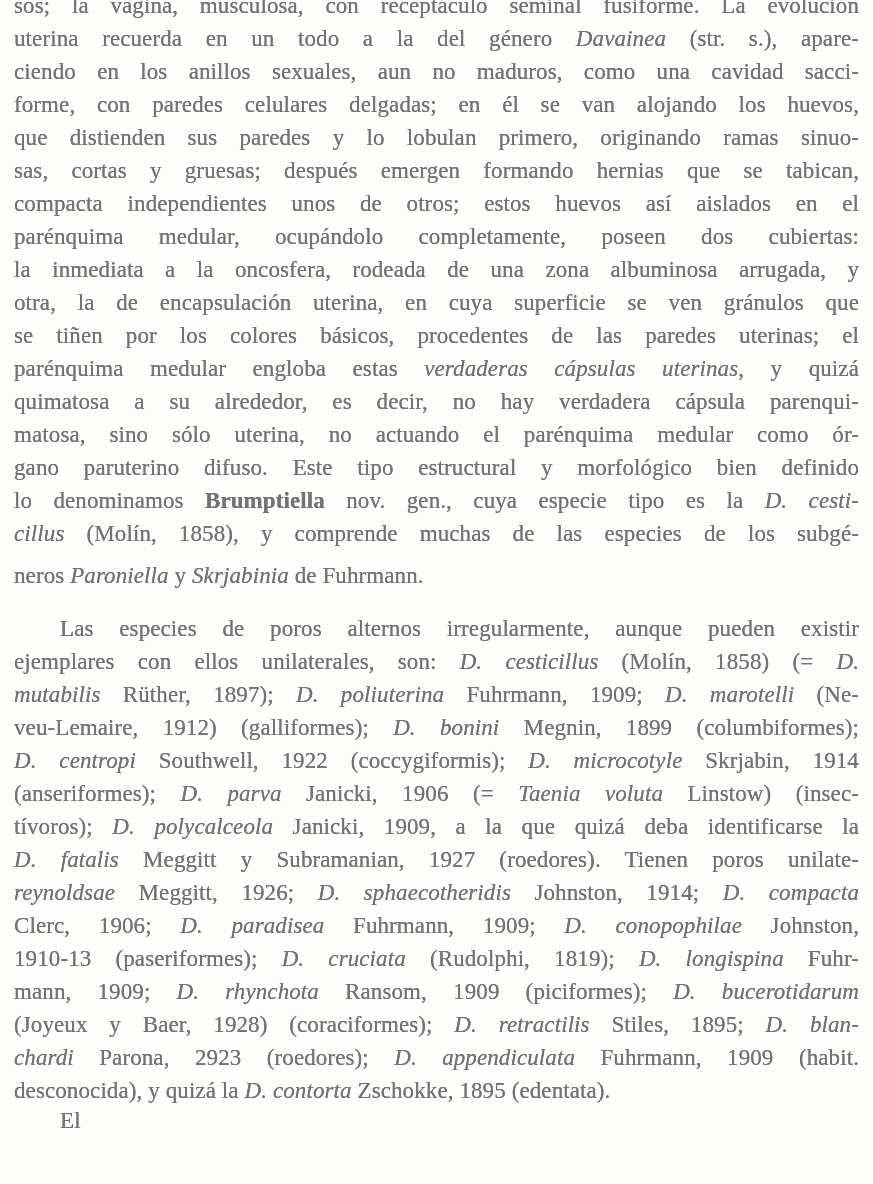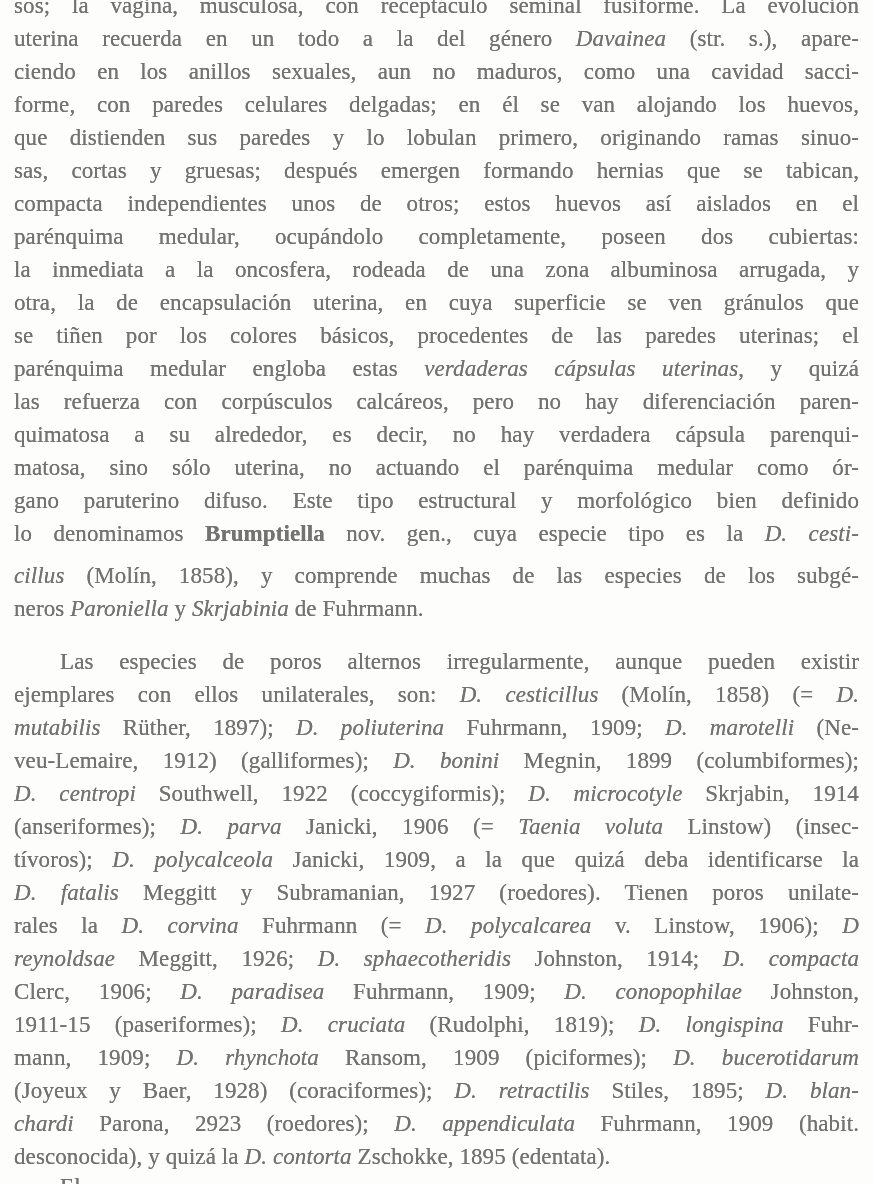--- a/index.html
+++ b/index.html
@@ -56,41 +56,39 @@
         <div class="line"><span class="rm">ciendo en los anillos sexuales, aun no maduros, como una cavidad sacci-</span></div>
         <div class="line"><span class="rm">forme, con paredes celulares delgadas; en él se van alojando los huevos,</span></div>
         <div class="line"><span class="rm">que distienden sus paredes y lo lobulan primero, originando ramas sinuo-</span></div>
         <div class="line"><span class="rm">sas, cortas y gruesas; después emergen formando hernias que se tabican,</span></div>
         <div class="line"><span class="rm">compacta independientes unos de otros; estos huevos así aislados en el</span></div>
         <div class="line"><span class="rm">parénquima medular, ocupándolo completamente, poseen dos cubiertas:</span></div>
         <div class="line"><span class="rm">la inmediata a la oncosfera, rodeada de una zona albuminosa arrugada, y</span></div>
         <div class="line"><span class="rm">otra, la de encapsulación uterina, en cuya superficie se ven gránulos que</span></div>
         <div class="line"><span class="rm">se tiñen por los colores básicos, procedentes de las paredes uterinas; el</span></div>
         <div class="line"><span class="rm">parénquima medular engloba estas </span><span class="it">verdaderas cápsulas uterinas</span><span class="rm">, y quizá</span></div>
-        <div class="line"><span class="rm">las refuerza con corpúsculos calcáreos, pero no hay diferenciación paren-</span></div>
         <div class="line"><span class="rm">quimatosa a su alrededor, es decir, no hay verdadera cápsula parenqui-</span></div>
         <div class="line"><span class="rm">matosa, sino sólo uterina, no actuando el parénquima medular como ór-</span></div>
         <div class="line"><span class="rm">gano paruterino difuso. Este tipo estructural y morfológico bien definido</span></div>
         <div class="line"><span class="rm">lo denominamos </span><span class="bd">Brumptiella</span><span class="rm"> nov. gen., cuya especie tipo es la </span><span class="it">D. cesti-</span></div>
         <div class="line"><span class="it">cillus</span><span class="rm"> (Molín, 1858), y comprende muchas de las especies de los subgé-</span></div>
         <div class="line no-just"><span class="rm">neros </span><span class="it">Paroniella</span><span class="rm"> y </span><span class="it">Skrjabinia</span><span class="rm"> de Fuhrmann.</span></div>
       </div>
       <div class="paragraph">
         <div class="line indent"><span class="rm">Las especies de poros alternos irregularmente, aunque pueden existir</span></div>
         <div class="line"><span class="rm">ejemplares con ellos unilaterales, son: </span><span class="it">D. cesticillus</span><span class="rm"> (Molín, 1858) (= </span><span class="it">D.</span></div>
         <div class="line"><span class="it">mutabilis</span><span class="rm"> Rüther, 1897); </span><span class="it">D. poliuterina</span><span class="rm"> Fuhrmann, 1909; </span><span class="it">D. marotelli</span><span class="rm"> (Ne-</span></div>
         <div class="line"><span class="rm">veu-Lemaire, 1912) (galliformes); </span><span class="it">D. bonini</span><span class="rm"> Megnin, 1899 (columbiformes);</span></div>
         <div class="line"><span class="it">D. centropi</span><span class="rm"> Southwell, 1922 (coccygiformis); </span><span class="it">D. microcotyle</span><span class="rm"> Skrjabin, 1914</span></div>
         <div class="line"><span class="rm">(anseriformes); </span><span class="it">D. parva</span><span class="rm"> Janicki, 1906 (= </span><span class="it">Taenia voluta</span><span class="rm"> Linstow) (insec-</span></div>
         <div class="line"><span class="rm">tívoros); </span><span class="it">D. polycalceola</span><span class="rm"> Janicki, 1909, a la que quizá deba identificarse la</span></div>
         <div class="line"><span class="it">D. fatalis</span><span class="rm"> Meggitt y Subramanian, 1927 (roedores). Tienen poros unilate-</span></div>
-        <div class="line"><span class="rm">rales la </span><span class="it">D. corvina</span><span class="rm"> Fuhrmann (= </span><span class="it">D. polycalcarea</span><span class="rm"> v. Linstow, 1906); </span><span class="it">D</span></div>
         <div class="line"><span class="it">reynoldsae</span><span class="rm"> Meggitt, 1926; </span><span class="it">D. sphaecotheridis</span><span class="rm"> Johnston, 1914; </span><span class="it">D. compacta</span></div>
         <div class="line"><span class="rm">Clerc, 1906; </span><span class="it">D. paradisea</span><span class="rm"> Fuhrmann, 1909; </span><span class="it">D. conopophilae</span><span class="rm"> Johnston,</span></div>
-        <div class="line"><span class="rm">1911-15 (paseriformes); </span><span class="it">D. cruciata</span><span class="rm"> (Rudolphi, 1819); </span><span class="it">D. longispina</span><span class="rm"> Fuhr-</span></div>
+        <div class="line"><span class="rm">1910-13 (paseriformes); </span><span class="it">D. cruciata</span><span class="rm"> (Rudolphi, 1819); </span><span class="it">D. longispina</span><span class="rm"> Fuhr-</span></div>
         <div class="line"><span class="rm">mann, 1909; </span><span class="it">D. rhynchota</span><span class="rm"> Ransom, 1909 (piciformes); </span><span class="it">D. bucerotidarum</span></div>
         <div class="line"><span class="rm">(Joyeux y Baer, 1928) (coraciformes); </span><span class="it">D. retractilis</span><span class="rm"> Stiles, 1895; </span><span class="it">D. blan-</span></div>
         <div class="line"><span class="it">chardi</span><span class="rm"> Parona, 2923 (roedores); </span><span class="it">D. appendiculata</span><span class="rm"> Fuhrmann, 1909 (habit.</span></div>
         <div class="line no-just"><span class="rm">desconocida), y quizá la </span><span class="it">D. contorta</span><span class="rm"> Zschokke, 1895 (edentata).</span></div>
       </div>
       <div class="paragraph">
         <div class="line no-just indent"><span class="rm">El</span></div>
       </div>
     </div>
 </div>

